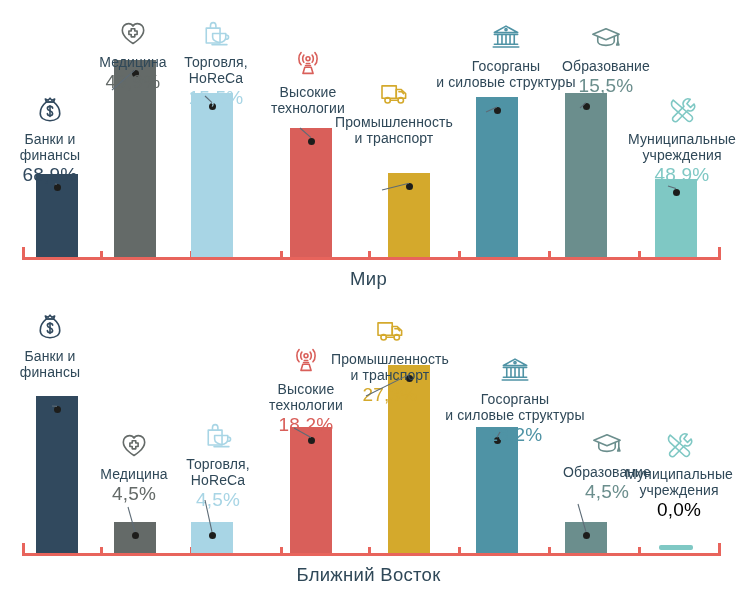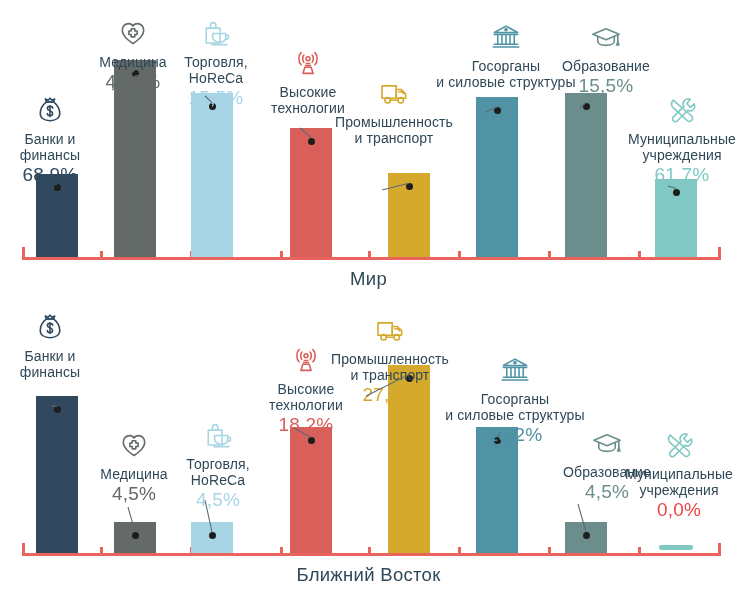--- a/index.html
+++ b/index.html
@@ -144,21 +144,21 @@
         <span class="label-name">Образование</span>
         <span class="label-value" style="color: rgb(107, 142, 141);">15,5%</span>
       </div>
       <div class="label-group" style="left: 628px; top: 95px; width: 108px;">
         <span class="label-icon" style="display: block; text-align: center;"><svg width="30" height="30" viewBox="0 0 32 32" fill="none" stroke="#7fc8c4" stroke-width="1.7" stroke-linecap="round" stroke-linejoin="round">
             <path d="M6.6 5.4 C4.2 7.8 4.2 11.4 6.6 13.4 L21.6 27.2 C23 28.5 25 28.4 26.3 27 C27.6 25.6 27.5 23.6 26.2 22.4 Z"></path>
             <path d="M24.8 4.6 C22.4 3.6 19.6 4.3 18.1 6.4 C16.8 8.2 16.9 10.5 18.1 12.2 L6.9 23.3 C5.6 24.6 5.6 26.5 6.9 27.6 C8.2 28.8 10 28.7 11.2 27.4 L22.2 16.3 C24 17.4 26.4 17.2 28 15.6 C29.6 14 29.9 11.5 28.8 9.6 L25.1 13.2 L21.2 9.3 Z"></path>
           </svg></span>
         <span class="label-name">Муниципальные
 учреждения</span>
-        <span class="label-value" style="color: rgb(127, 200, 196);">61,7%</span>
+        <span class="label-value" style="color: rgb(127, 200, 196);">48,9%</span>
       </div>
       <svg class="leader" width="737" height="300" style="left: 0px; top: 0px;">
         <line x1="55" y1="184" x2="57" y2="184.32" stroke="#5d6b76" stroke-width="1.1"></line>
         <line x1="112" y1="90" x2="135" y2="69.84" stroke="#5d6b76" stroke-width="1.1"></line>
         <line x1="205" y1="96" x2="212" y2="102.70000000000002" stroke="#5d6b76" stroke-width="1.1"></line>
         <line x1="300" y1="128" x2="311" y2="137.68" stroke="#5d6b76" stroke-width="1.1"></line>
         <line x1="382" y1="190" x2="409" y2="183.26" stroke="#5d6b76" stroke-width="1.1"></line>
         <line x1="486" y1="112" x2="497" y2="106.94" stroke="#5d6b76" stroke-width="1.1"></line>
         <line x1="580" y1="108" x2="586" y2="102.70000000000002" stroke="#5d6b76" stroke-width="1.1"></line>
         <line x1="668" y1="186" x2="676" y2="188.56" stroke="#5d6b76" stroke-width="1.1"></line>
@@ -279,21 +279,21 @@
         <span class="label-name">Образование</span>
         <span class="label-value" style="color: rgb(107, 142, 141);">4,5%</span>
       </div>
       <div class="label-group" style="left: 622px; top: 130px; width: 114px;">
         <span class="label-icon" style="display: block; text-align: center;"><svg width="30" height="30" viewBox="0 0 32 32" fill="none" stroke="#7fc8c4" stroke-width="1.7" stroke-linecap="round" stroke-linejoin="round">
             <path d="M6.6 5.4 C4.2 7.8 4.2 11.4 6.6 13.4 L21.6 27.2 C23 28.5 25 28.4 26.3 27 C27.6 25.6 27.5 23.6 26.2 22.4 Z"></path>
             <path d="M24.8 4.6 C22.4 3.6 19.6 4.3 18.1 6.4 C16.8 8.2 16.9 10.5 18.1 12.2 L6.9 23.3 C5.6 24.6 5.6 26.5 6.9 27.6 C8.2 28.8 10 28.7 11.2 27.4 L22.2 16.3 C24 17.4 26.4 17.2 28 15.6 C29.6 14 29.9 11.5 28.8 9.6 L25.1 13.2 L21.2 9.3 Z"></path>
           </svg></span>
         <span class="label-name">Муниципальные
 учреждения</span>
-        <span class="label-value" style="color: #ef4444; text-align: center;">0,0%</span>
+        <span class="label-value" style="color: #000000; text-align: center;">0,0%</span>
       </div>
       <svg class="leader" width="737" height="300" style="left: 0px; top: 0px;">
         <line x1="52" y1="106" x2="57" y2="106.37" stroke="#5d6b76" stroke-width="1.1"></line>
         <line x1="128" y1="207" x2="135" y2="231.95" stroke="#5d6b76" stroke-width="1.1"></line>
         <line x1="205" y1="200" x2="212" y2="231.95" stroke="#5d6b76" stroke-width="1.1"></line>
         <line x1="294" y1="128" x2="311" y2="137.42000000000002" stroke="#5d6b76" stroke-width="1.1"></line>
         <line x1="366" y1="96" x2="409" y2="74.63" stroke="#5d6b76" stroke-width="1.1"></line>
         <line x1="500" y1="132" x2="497" y2="137.42000000000002" stroke="#5d6b76" stroke-width="1.1"></line>
         <line x1="578" y1="204" x2="586" y2="231.95" stroke="#5d6b76" stroke-width="1.1"></line>
       </svg>

